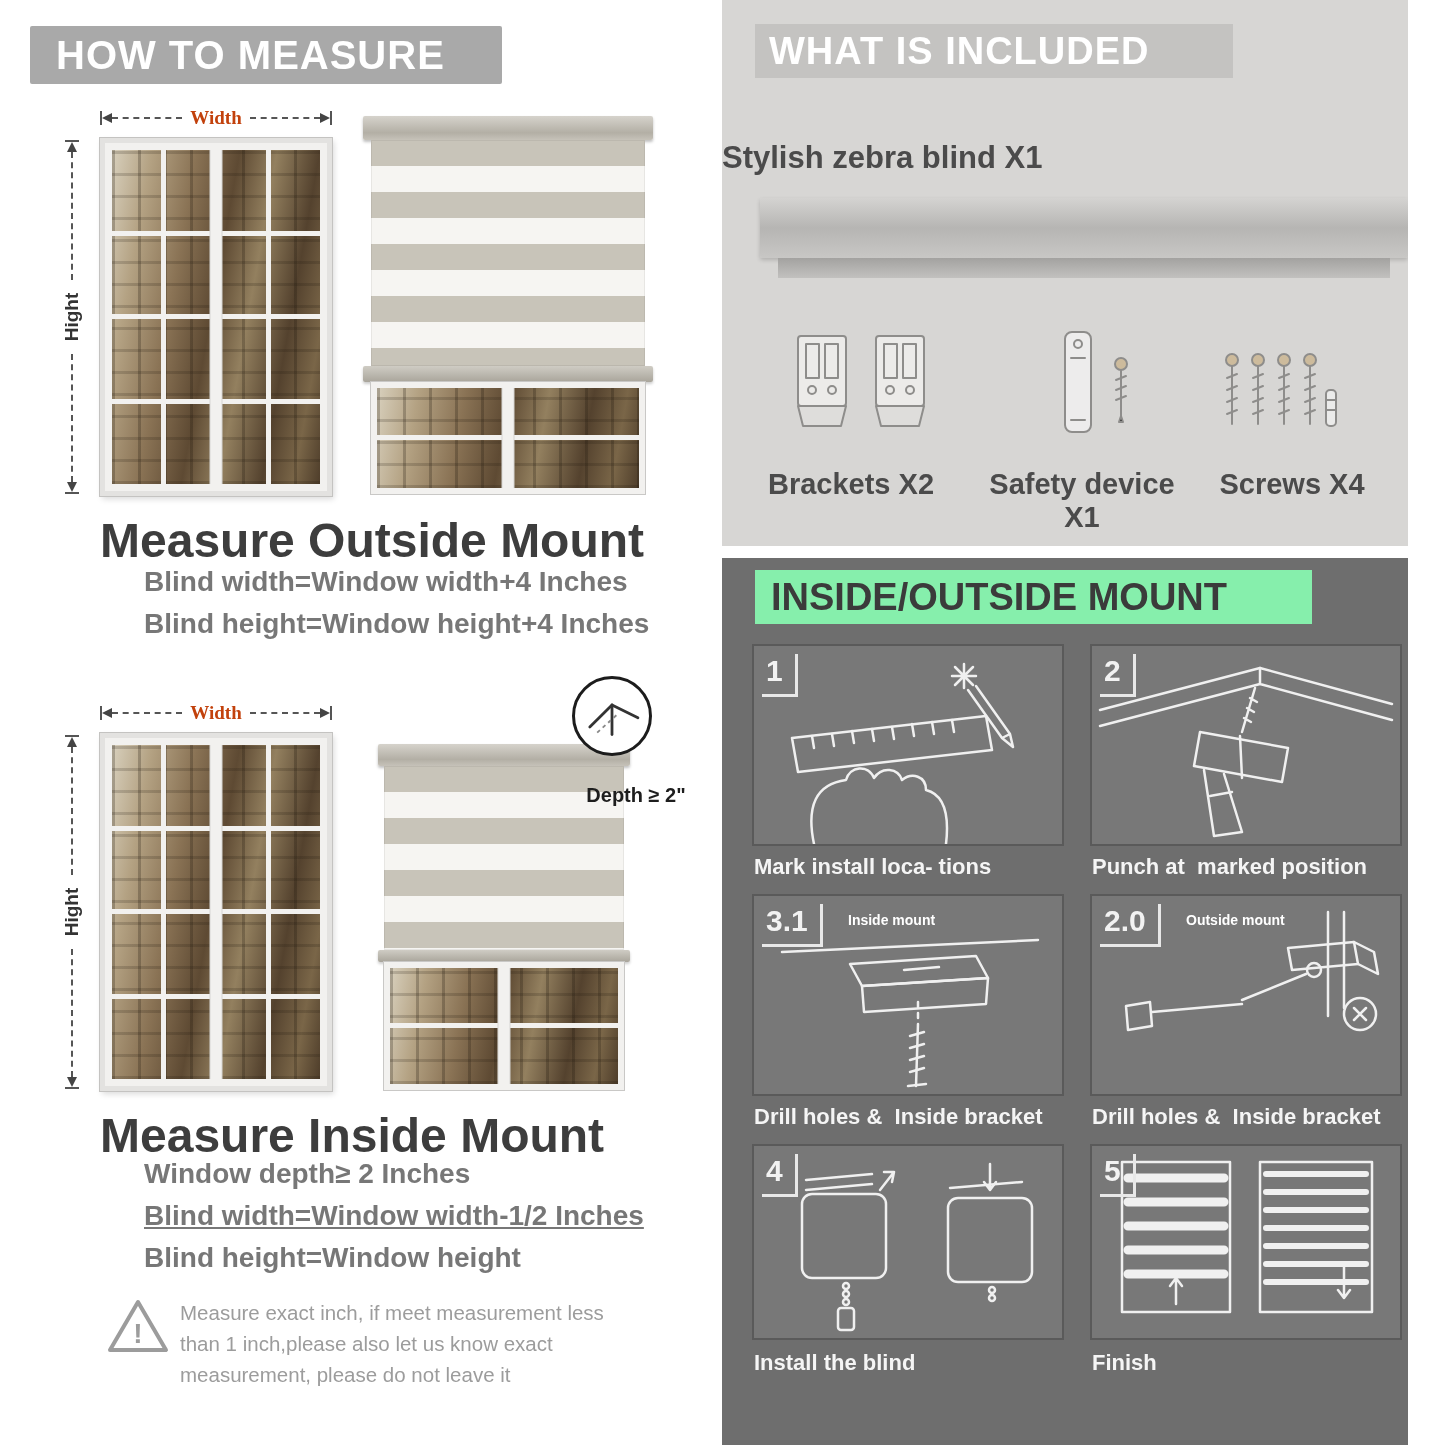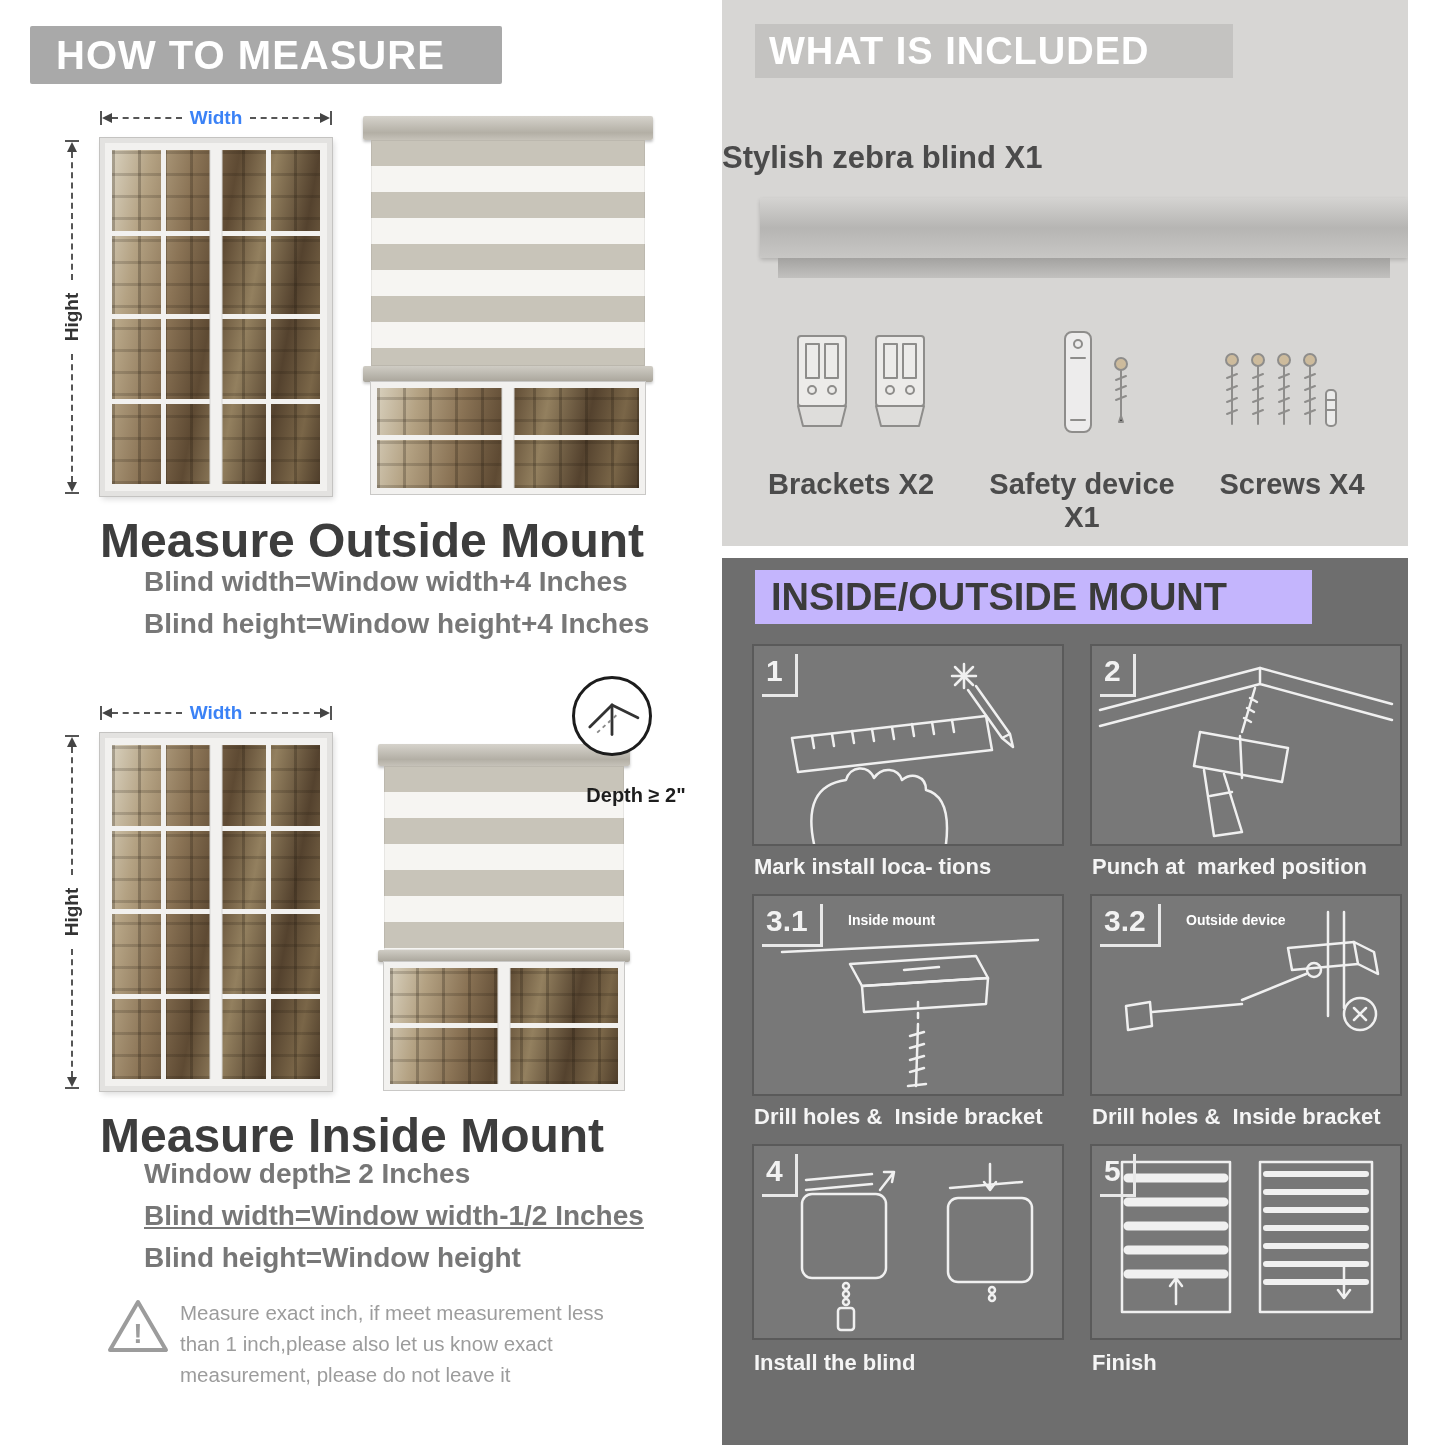--- a/index.html
+++ b/index.html
@@ -32,21 +32,21 @@
   .mull.h1 { top:calc(25% - 3px); left:0; right:0; height:5px; }
   .mull.h2 { top:calc(50% - 3px); left:0; right:0; height:5px; }
   .mull.h3 { top:calc(75% - 2px); left:0; right:0; height:5px; }
 
   
   .h-arrow { position:absolute; height:16px; display:flex; align-items:center; }
   .h-arrow .tick { width:2px; height:14px; background:#555; }
   .h-arrow .ah-l { width:0; height:0; border-top:5px solid transparent; border-bottom:5px solid transparent; border-right:10px solid #444; }
   .h-arrow .ah-r { width:0; height:0; border-top:5px solid transparent; border-bottom:5px solid transparent; border-left:10px solid #444; }
   .h-arrow .dash { flex:1; height:0; border-top:2px dashed #555; }
-  .h-arrow .lab { padding:0 8px; font-size:19px; font-weight:bold; color:#3b82f6; white-space:nowrap; }
+  .h-arrow .lab { padding:0 8px; font-size:19px; font-weight:bold; color:#c2410c; white-space:nowrap;font-family:Liberation Serif, serif; }
 
   .v-arrow { position:absolute; width:20px; display:flex; flex-direction:column; align-items:center; }
   .v-arrow .tick { height:2px; width:14px; background:#555; }
   .v-arrow .ah-u { width:0; height:0; border-left:5px solid transparent; border-right:5px solid transparent; border-bottom:10px solid #444; }
   .v-arrow .ah-d { width:0; height:0; border-left:5px solid transparent; border-right:5px solid transparent; border-top:10px solid #444; }
   .v-arrow .dash { flex:1; width:0; border-left:2px dashed #555; }
   .v-arrow .lab { transform:rotate(-90deg); white-space:nowrap; font-size:19px; font-weight:bold; color:#333; margin:26px 0; }
 
   
   .cassette { position:absolute; background:linear-gradient(180deg,#d6d3cc 0%,#b3afa5 70%,#c6c2b9 100%);
@@ -72,21 +72,21 @@
   .inc-cassette-main { position:absolute; left:38px; top:198px; width:648px; height:60px;
     background:linear-gradient(180deg,#d4d3d1 0%,#b6b5b3 50%,#c8c7c5 100%); border-radius:2px;
     box-shadow:0 2px 4px rgba(0,0,0,.18); }
   .inc-cassette-under { position:absolute; left:56px; top:258px; width:612px; height:20px;
     background:linear-gradient(180deg,#a3a2a0,#c2c1bf); }
   .part { position:absolute; }
   .inc-label { position:absolute; top:468px; font-size:29px; font-weight:bold; color:#4b4b4b; text-align:center; }
 
   
   .right-bottom { position:absolute; left:722px; top:558px; width:723px; height:887px; background:#6e6e6e; }
-  .mount-banner { position:absolute; left:33px; top:12px; width:557px; height:54px; background:#c4b5fd;
+  .mount-banner { position:absolute; left:33px; top:12px; width:557px; height:54px; background:#86efac;
     color:#3b3b3b; font-weight:bold; font-size:38px; display:flex; align-items:center; padding-left:16px; }
   .panel { position:absolute; width:312px; background:#787878; border:2px solid #5a5a5a; }
   .step-num { position:absolute; top:8px; left:8px; color:#f2f2f2; font-size:30px; font-weight:bold;
     padding:0 12px 6px 4px; border-right:3px solid #e8e8e8; border-bottom:3px solid #e8e8e8; z-index:2; }
   .step-label { position:absolute; top:16px; left:94px; color:#ffffff; font-size:14px; font-weight:bold; z-index:2; }
   .step-caption { position:absolute; font-size:22px; font-weight:bold; color:#f5f5f5; white-space:pre-wrap; }
   .panel svg { position:absolute; inset:0; width:100%; height:100%; }
 
   .lineart path, .lineart rect, .lineart circle, .lineart line {
     fill:none; stroke:#f0f0f0; stroke-width:2.5; stroke-linecap:round; stroke-linejoin:round; }
@@ -307,22 +307,22 @@
         <path d="M150,74 L185,71"></path>
         <path d="M162,190 L164,128"></path>
         <path d="M156,140 L170,136 M156,152 L170,148 M156,164 L170,160 M156,176 L170,172"></path>
         <path d="M154,190 L172,188"></path>
         <path class="dashed" d="M164,122 L164,100"></path>
       </svg>
     </div>
     <div class="step-caption" style="left:32px; top:546px;">Drill holes &amp;  Inside bracket</div>
 
     <div class="panel" style="left:368px; top:336px; height:202px;">
-      <div class="step-num">3.2</div>
-      <div class="step-label">Outside device</div>
+      <div class="step-num">2.0</div>
+      <div class="step-label">Outside mount</div>
       <svg class="lineart" viewBox="0 0 308 198">
         <path d="M236,16 L236,120 M252,16 L252,112"></path>
         <path d="M196,52 L262,46 L266,68 L200,74 Z"></path>
         <path d="M262,46 L282,56 L286,78 L266,68"></path>
         <path d="M34,110 L58,106 L60,130 L36,134 Z"></path>
         <path d="M60,116 L150,108"></path>
         <path d="M150,104 L214,78"></path>
         <circle cx="222" cy="74" r="7"></circle>
         <circle cx="268" cy="118" r="16"></circle>
         <path d="M262,112 L274,124 M274,112 L262,124"></path>

